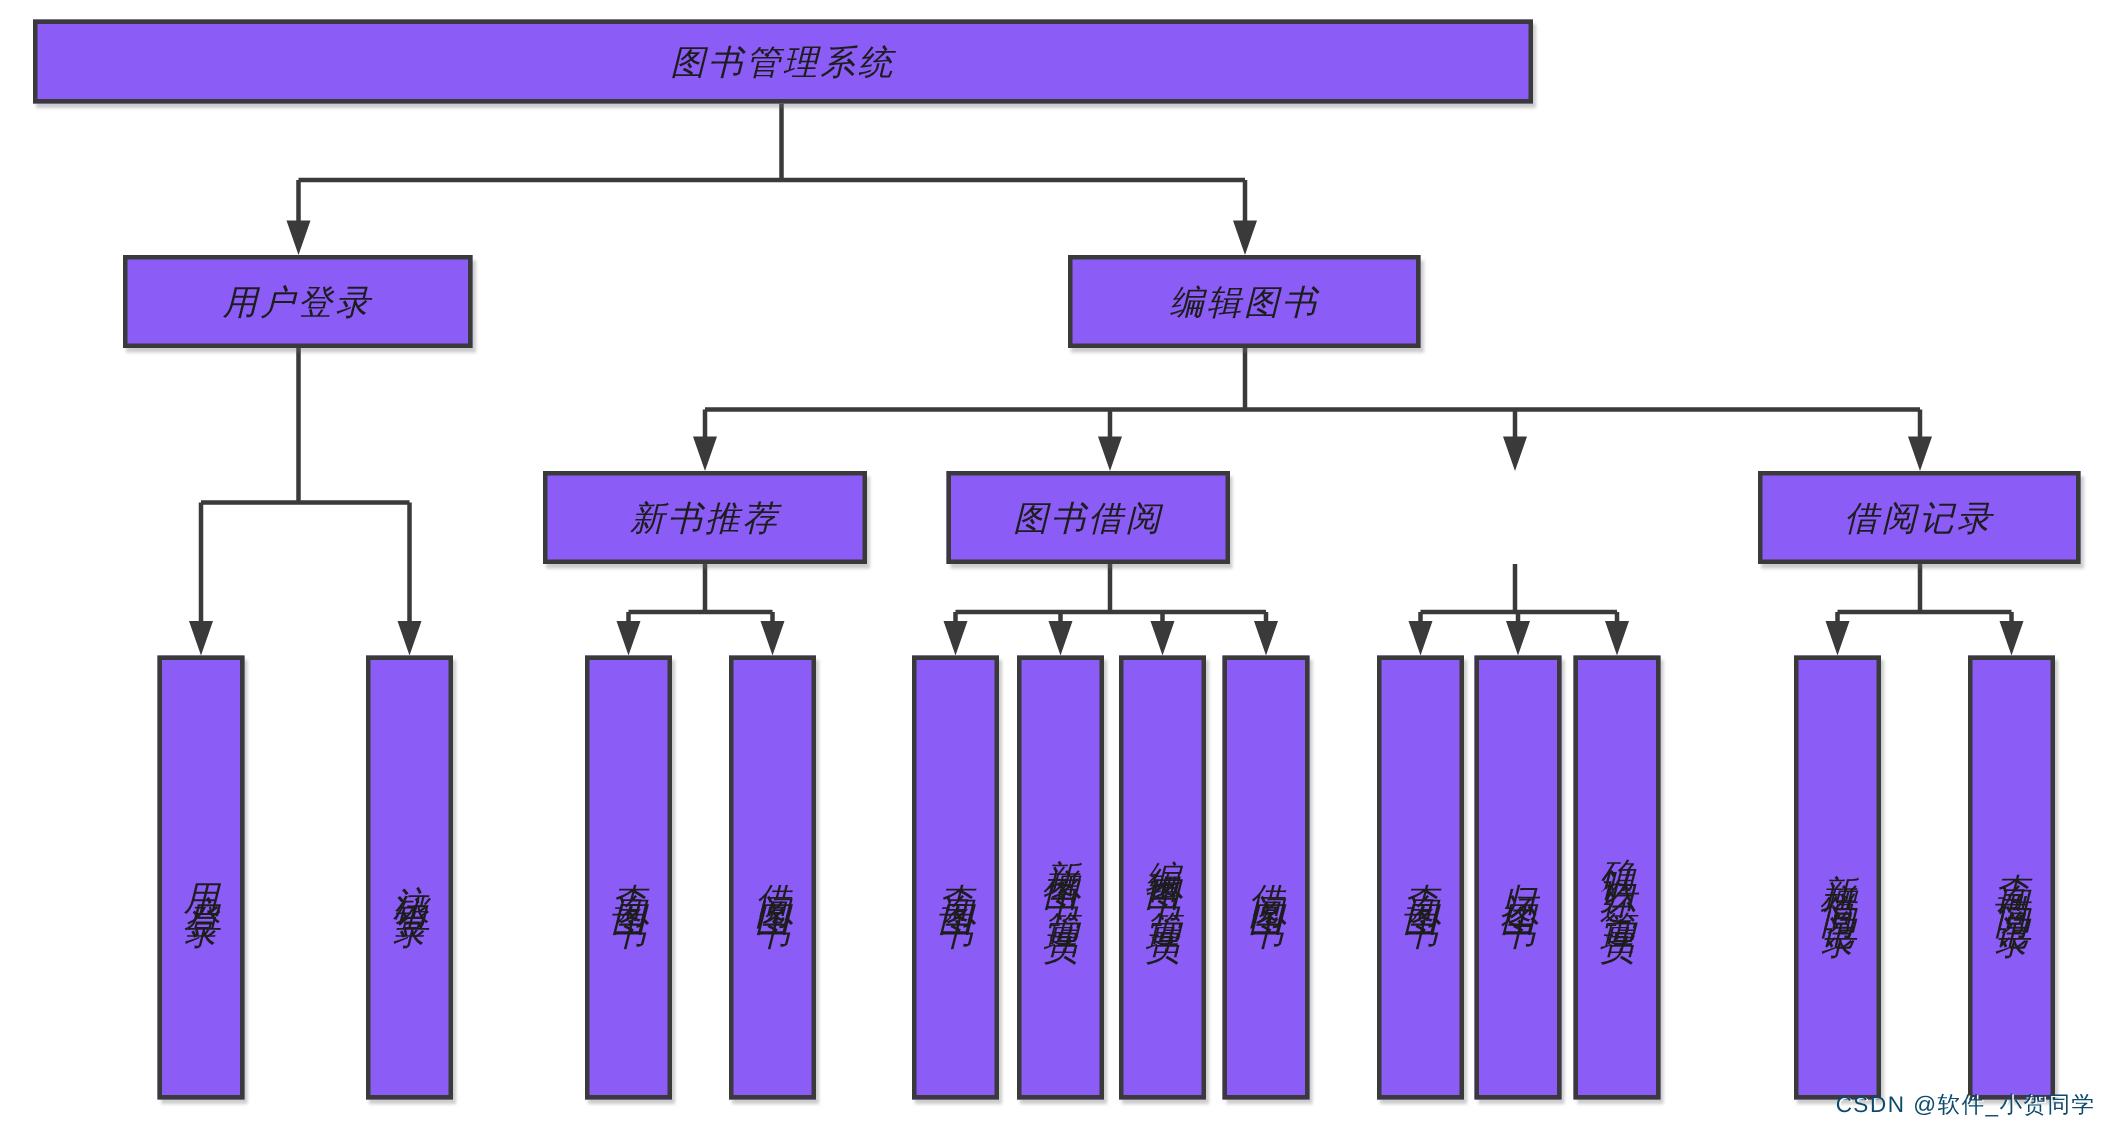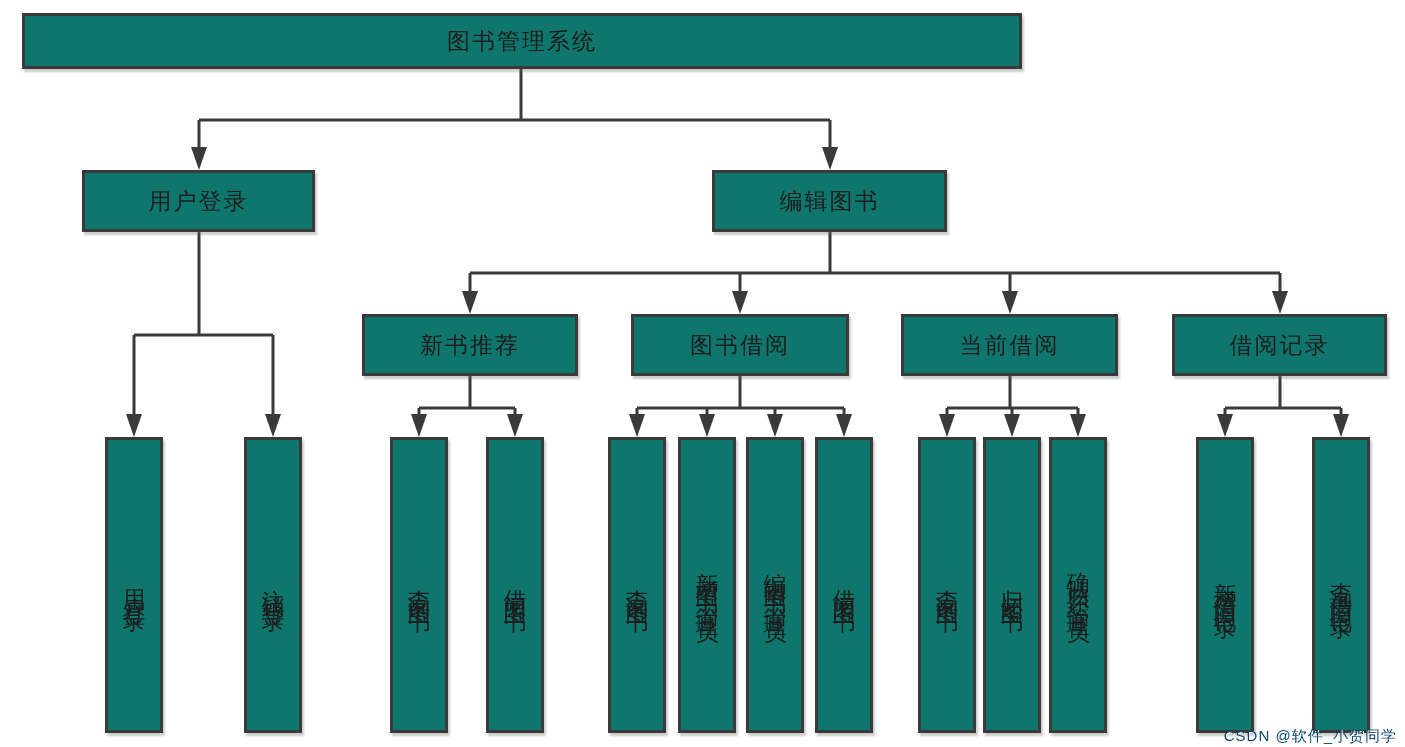--- a/index.html
+++ b/index.html
@@ -14,27 +14,28 @@
   .connector-layer {
     position: absolute;
     left: 0; top: 0;
     width: 1405px; height: 747px;
     pointer-events: none;
   }
   .node {
     position: absolute;
     box-sizing: border-box;
     border: 3px solid #3a3a3a;
-    background: #0f766e;
+    background: #8b5cf6;
     display: flex;
     align-items: center;
     justify-content: center;
     color: #1d1d1d;
     box-shadow: 2px 3px 2px rgba(110,110,110,0.35);
     z-index: 2;
+    font-style: italic;
   }
   .h-label {
     font-size: 23px;
     letter-spacing: 2px;
     white-space: nowrap;
   }
   .v-label {
     writing-mode: vertical-rl;
     text-orientation: mixed;
     font-size: 23px;
@@ -86,25 +87,22 @@
   <div class="node" style="left:82px; top:170px; width:233px; height:62px;">
     <span class="h-label">用户登录</span>
   </div>
   <div class="node" style="left:712px; top:170px; width:235px; height:62px;">
     <span class="h-label">编辑图书</span>
   </div>
 
   <div class="node" style="left:362px; top:314px; width:216px; height:62px;text-align:right;">
     <span class="h-label">新书推荐</span>
   </div>
-  <div class="node" style="left:631px; top:314px; width:218px; height:62px;">
+  <div class="node" style="left:631px; top:314px; width:189px; height:62px;">
     <span class="h-label">图书借阅</span>
-  </div>
-  <div class="node" style="left:901px; top:314px; width:217px; height:62px;">
-    <span class="h-label">当前借阅</span>
   </div>
   <div class="node" style="left:1172px; top:314px; width:215px; height:62px;">
     <span class="h-label">借阅记录</span>
   </div>
 
   <div class="node" style="left:105px; top:437px; width:58px; height:296px;">
     <span class="v-label">用户登录</span>
   </div>
   <div class="node" style="left:244px; top:437px; width:58px; height:296px;">
     <span class="v-label">注销登录</span>

